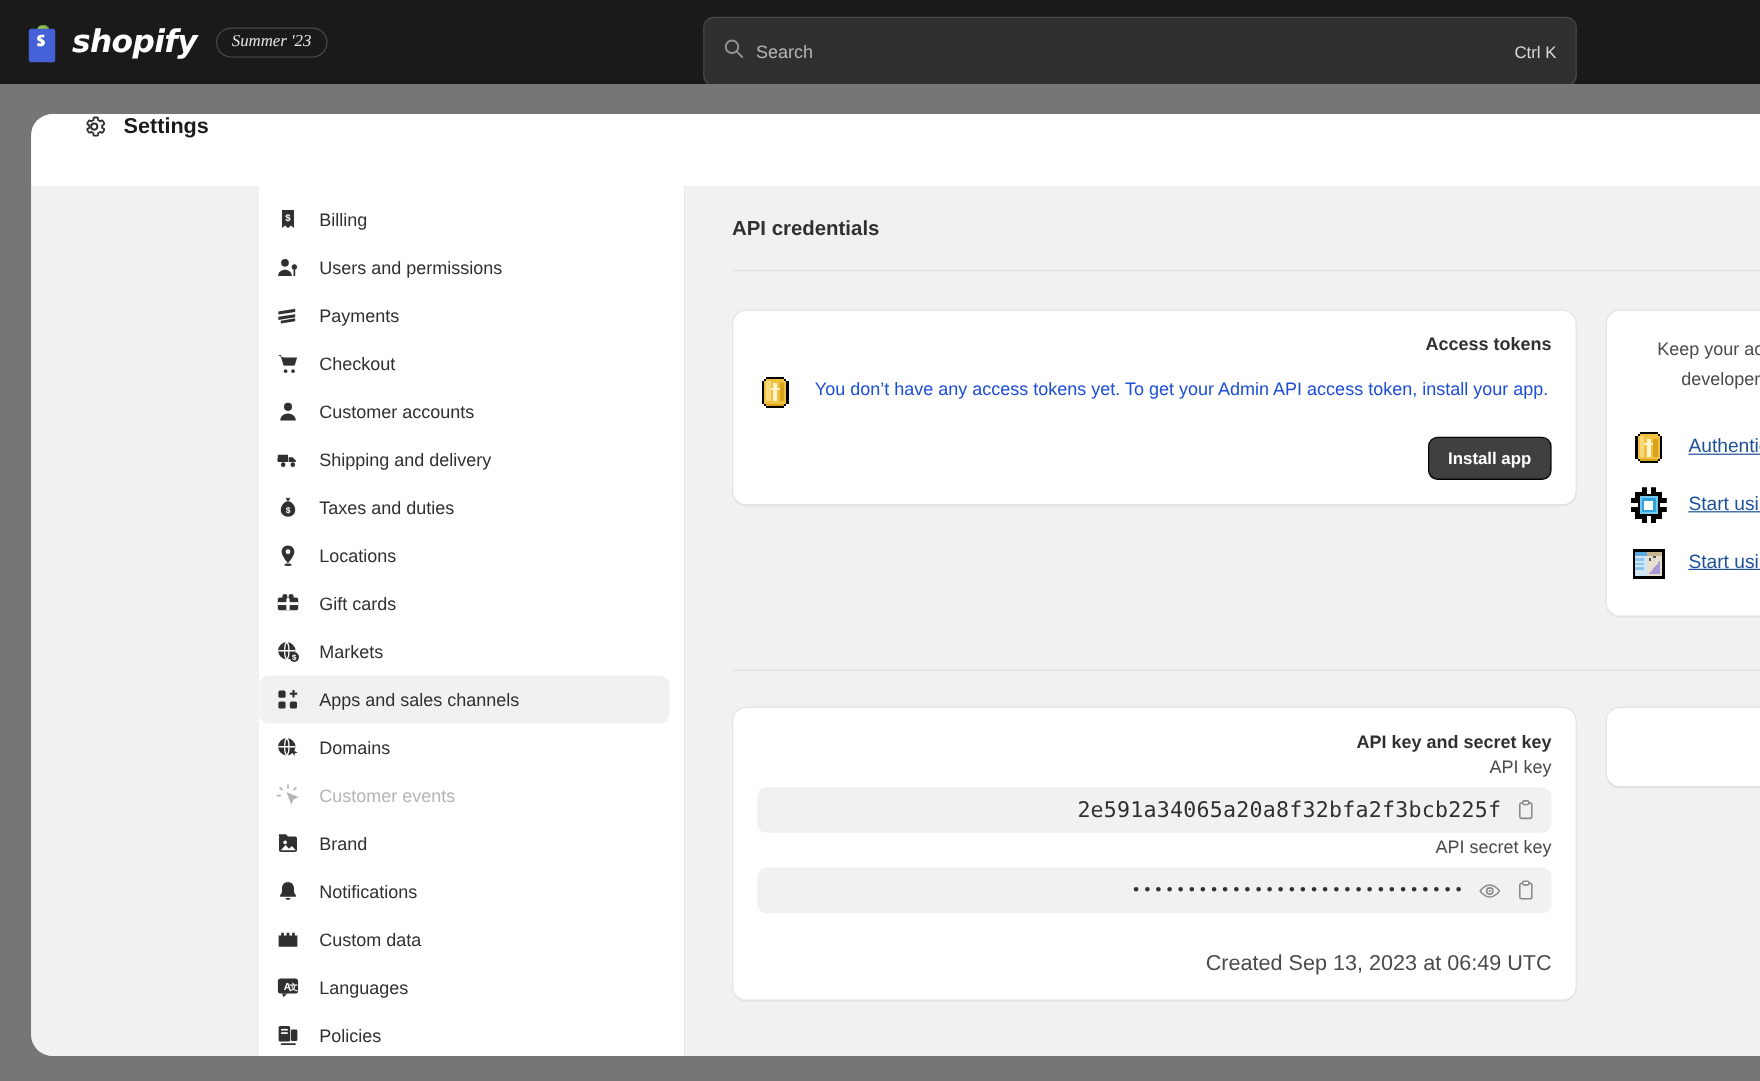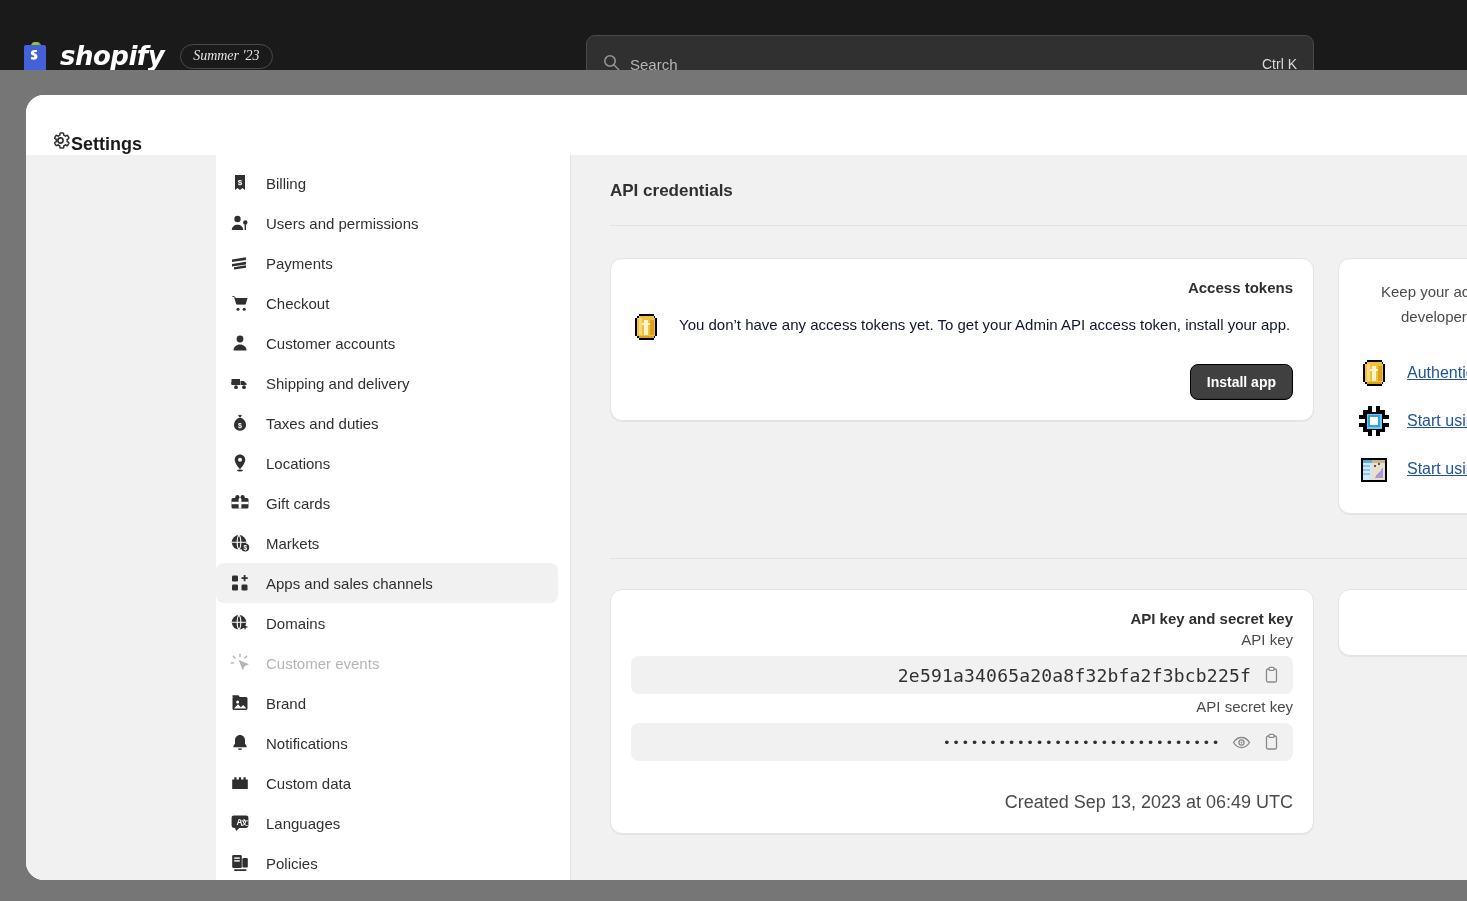--- a/index.html
+++ b/index.html
@@ -8,21 +8,21 @@
     overflow: hidden;
     font-family: "Liberation Sans", sans-serif;
     background: #1a1a1a;
   }
 
   
   .topbar {
     position: absolute; top: 0; left: 0;
     width: 1467px; height: 70px;
     background: #1a1a1a;
-    display: flex; align-items: center; margin-top: 21px;
+    display: flex; align-items: center;
   }
   .brand { display: flex; align-items: center; gap: 10px; padding-left: 20px; }
   .shopify-bag {
     width: 30px; height: 33px; position: relative; flex: none;
   }
   .shopify-bag svg { display:block; }
   .brand-word {
     color: #ffffff; font-size: 26px; font-weight: bold;
     font-style: italic; letter-spacing: -0.5px;
     font-family: "DejaVu Sans", sans-serif;
@@ -53,22 +53,22 @@
   }
   .modal {
     position: absolute; left: 26px; top: 95px;
     width: 1441px; height: 785px;
     background: #ffffff;
     border-top-left-radius: 18px;
     border-bottom-left-radius: 18px;
     overflow: hidden;
   }
   .modal-header {
-    height: 60px; display: flex; align-items: flex-end;
-    padding-left: 24px; background: #fff;
+    height: 60px; display: flex; align-items: flex-start;
+    padding-left: 42px; gap: 14px; background: #fff;
   }
   .modal-title {
     font-size: 18px; font-weight: bold; color: #1a1a1a;
   }
 
   .modal-body {
     position: absolute; top: 60px; left: 0;
     width: 1441px; height: 725px;
     display: flex;
   }
@@ -109,21 +109,21 @@
   .colaside { width: 430px; flex: none; }
 
   .card {
     background: #ffffff; border: 1px solid #e3e3e3;
     border-radius: 12px; box-shadow: 0 1px 0 rgba(0,0,0,.05); text-align: right;
   }
   .card.pad { padding: 20px; }
   .card-title { font-size: 15px; font-weight: bold; color: #303030; }
 
   .token-row { display: flex; gap: 18px; margin-top: 16px; align-items: flex-start; }
-  .token-text { font-size: 15px; color: #0f172a; line-height: 25px; }
+  .token-text { font-size: 15px; color: #1d4ed8; line-height: 25px; }
   .btn-primary {
     display: inline-block; margin-top: 22px;
     background: #404040; color: #ffffff;
     border: 1px solid #000; border-radius: 8px;
     padding: 9px 16px; font-size: 14px; font-weight: bold;
     cursor: pointer;
     box-shadow: inset 0 -1px 0 rgba(0,0,0,.2);
   }
 
   .field-label { font-size: 15px; color: #4a4a4a; margin-top: 4px; }

